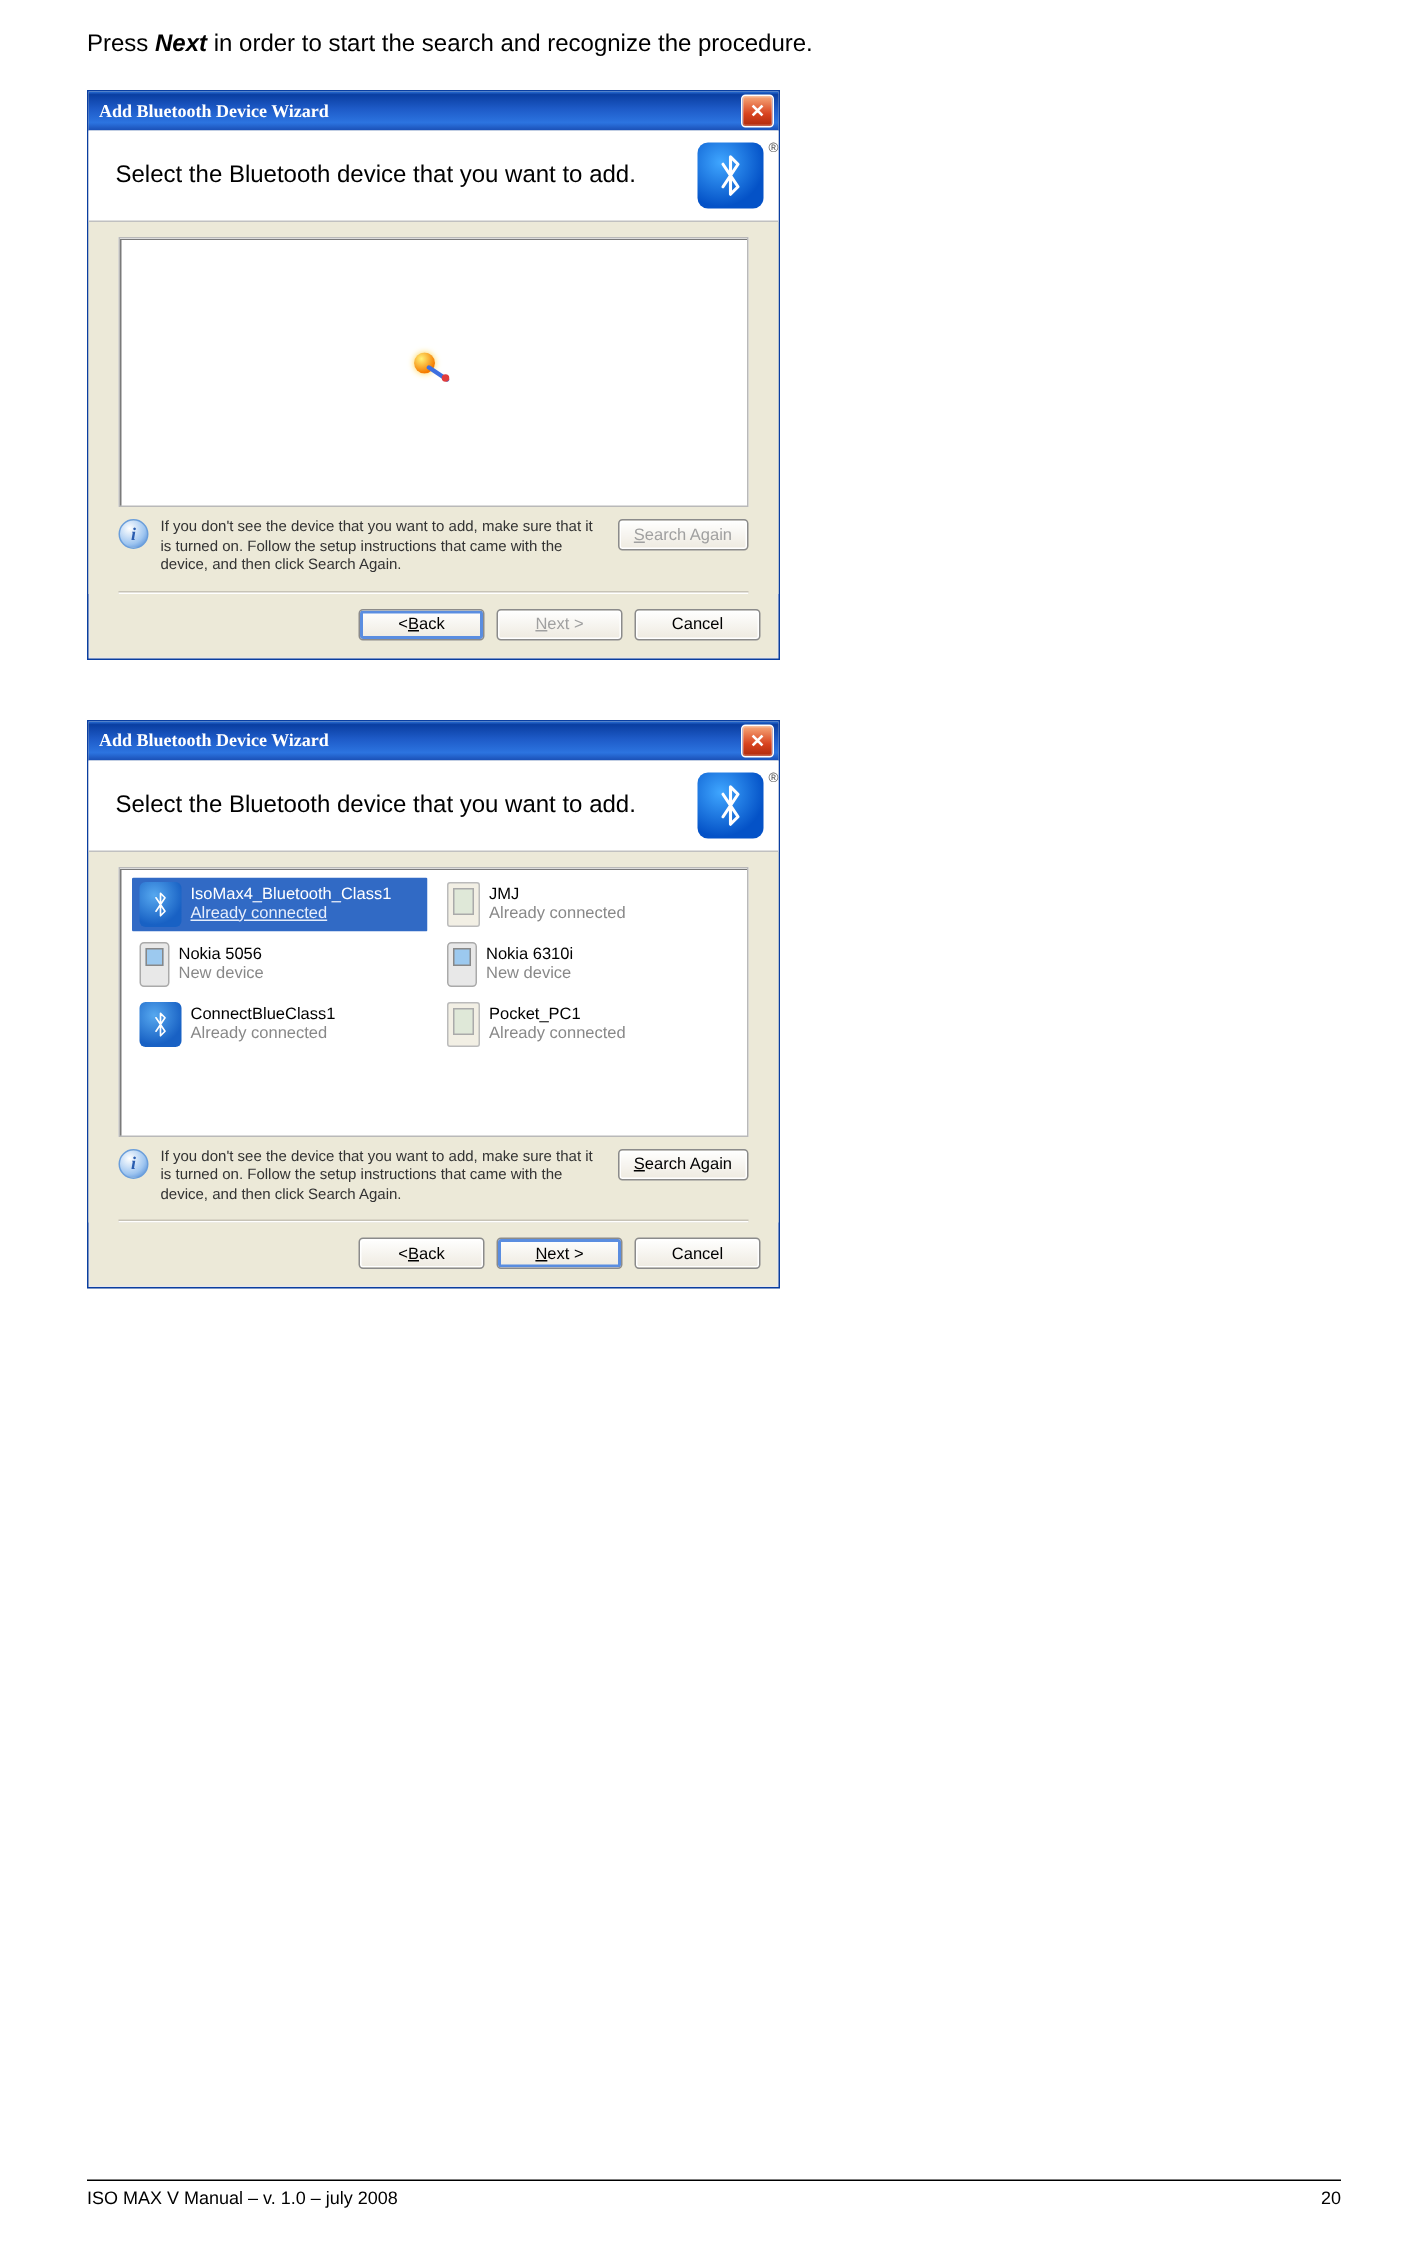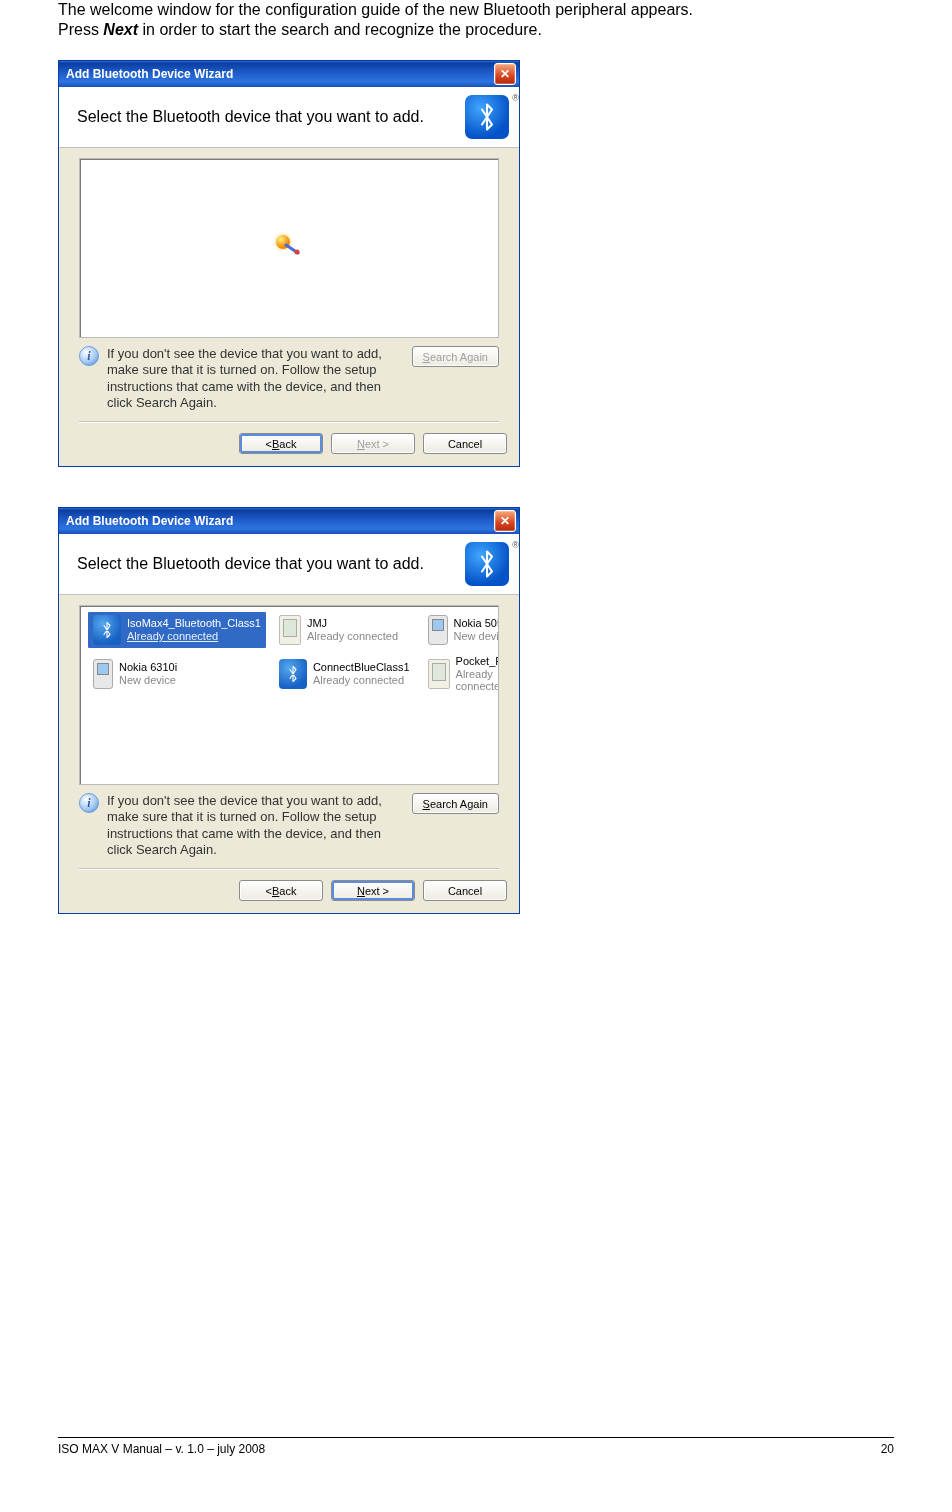--- a/index.html
+++ b/index.html
@@ -40,21 +40,21 @@
   .titlebar {
     background: linear-gradient(to bottom, #2a6fd6 0%, #0a3ea1 8%, #1e5bc8 45%, #2c74e0 80%, #1a4fb5 100%);
     color: #fff;
     height: 26px;
     display: flex;
     align-items: center;
     padding: 0 3px 0 7px;
     font-weight: bold;
     font-size: 12px;
   }
-  .titlebar .title-text { flex: 1; }
+  .titlebar .title-text { flex: 1; font-family: Liberation Serif, serif; }
   .close-btn {
     width: 20px; height: 20px;
     background: linear-gradient(to bottom, #f7a97a, #d8431f 60%, #b12a0b);
     border: 1px solid #fff;
     border-radius: 3px;
     display: flex; align-items: center; justify-content: center;
     color: #fff; font-weight: bold; font-size: 12px;
     box-shadow: inset 0 0 0 1px rgba(255,255,255,.25);
   }
 
@@ -108,21 +108,21 @@
     position: absolute; left: 2px; top: 2px;
     box-shadow: 0 0 4px #ffd54f;
   }
   .search-anim-icon .wand {
     position: absolute; left: 10px; top: 10px;
     width: 16px; height: 12px;
   }
 
   .device-grid {
     display: grid;
-    grid-template-columns: 1fr 1fr 1fr;
+    grid-template-columns: 1fr 1fr;
     gap: 4px 8px;
     padding: 6px 8px;
     height: 178px;
     box-sizing: border-box;
     align-content: start;
   }
   .device-item {
     display: flex;
     align-items: center;
     gap: 6px;
@@ -177,21 +177,21 @@
   .info-icon {
     width: 18px; height: 18px; border-radius: 50%;
     background: radial-gradient(circle at 35% 30%, #fff, #9ec5f0 60%, #3d7ccf);
     color: #2a5db0;
     display: flex; align-items: center; justify-content: center;
     font-family: Georgia, serif; font-style: italic; font-weight: bold;
     font-size: 12px;
     border: 1px solid #6a9edb;
     flex-shrink: 0;
   }
-  .info-text { font-size: 13px; color: #333; line-height: 1.25; flex: 1; }
+  .info-text { font-size: 10px; color: #333; line-height: 1.25; flex: 1; }
   .search-again-wrap { display: flex; align-items: center; }
   .xpbtn {
     min-width: 84px;
     height: 21px;
     font-size: 11px;
     font-family: Tahoma, Arial, sans-serif;
     background: linear-gradient(to bottom, #ffffff, #eeeae0);
     border: 1px solid #8b8b8b;
     border-radius: 3px;
     padding: 0 10px;
@@ -207,34 +207,34 @@
 
   .sep-line { height: 1px; background: #c7c3b6; border-bottom: 1px solid #fff; margin-top: 6px; }
   .btn-row {
     display: flex; justify-content: flex-end; gap: 8px;
     padding: 10px 12px 12px 0;
   }
 
   
   .page-footer {
     position: absolute;
-    left: 58px; right: 58px; bottom: 56px;
+    left: 58px; right: 58px; bottom: 40px;
     border-top: 1px solid #000;
     padding-top: 4px;
     font-size: 12px;
     display: flex; justify-content: space-between;
   }
 </style>
 </head>
 <body>
 
 <div class="page">
 
   <div class="body-text">
-    <span>The welcome window for the configuration guide of the new Bluetooth peripheral appears.</span><br>
+    <br>
     <span>Press </span><b><i>Next</i></b><span> in order to start the search and recognize the procedure.</span>
   </div>
 
   <div class="spacer-md"></div>
 
   <div class="wizard">
     <div class="titlebar">
       <span class="title-text">Add Bluetooth Device Wizard</span>
       <div class="close-btn">✕</div>
     </div>

